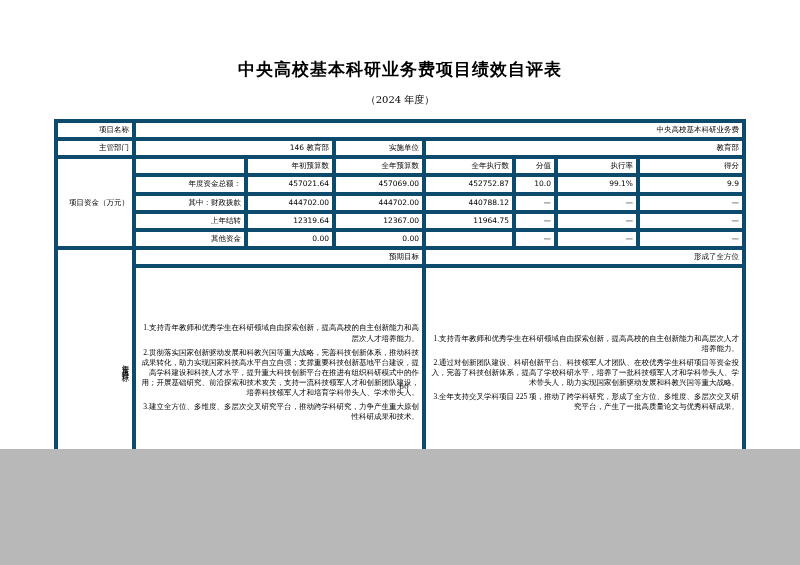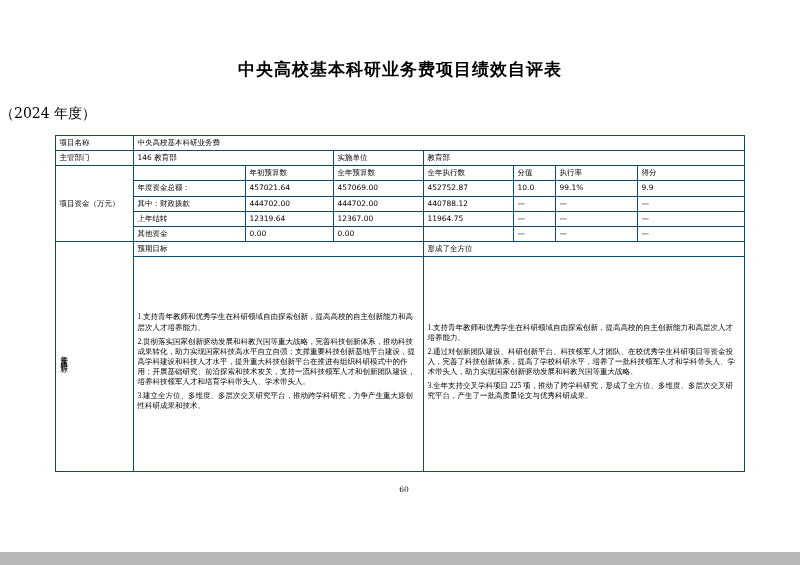--- a/index.html
+++ b/index.html
@@ -2,54 +2,55 @@
 <html><head>
 <meta charset="utf-8">
 <style>
   html, body {
     margin: 0;
     padding: 0;
     background: #b8b8b8;
   }
   .page {
     width: 800px;
-    height: 552px;
+    height: 449px;
     background: #ffffff;
     position: relative;
     margin: 0 auto;
     box-sizing: border-box;
     font-family: "DejaVu Sans", "Liberation Sans", sans-serif;
     color: #000;
     overflow: hidden;
   }
   .doc-title {
     text-align: center;
     font-size: 17px;
     font-weight: bold;
     letter-spacing: 1px;
     margin-top: 58px;
     font-family: "DejaVu Serif", "Liberation Serif", serif;
   }
   .doc-subtitle {
-    font-size: 14px;
-    margin-top: 24px;
+    text-align: center;
+    font-size: 10px;
+    margin-top: 12px;
     font-family: "DejaVu Serif", "Liberation Serif", serif;
   }
   table.main {
     border-collapse: collapse;
     width: 688px;
     margin: 12px auto 0 auto;
     table-layout: fixed;
   }
   table.main td {
-    border: 1px solid #0c4a6e;
+    border: 4px solid #0c4a6e;
     font-size: 7.5px;
     padding: 2px 3px;
     vertical-align: middle;
-    text-align: left;
+    text-align: right;
     line-height: 1.35;
     font-family: "DejaVu Sans", "Liberation Sans", sans-serif;
   }
   td.lbl {
     font-size: 7.5px;
   }
   td.num {
     text-align: center;
   }
   .vert {

